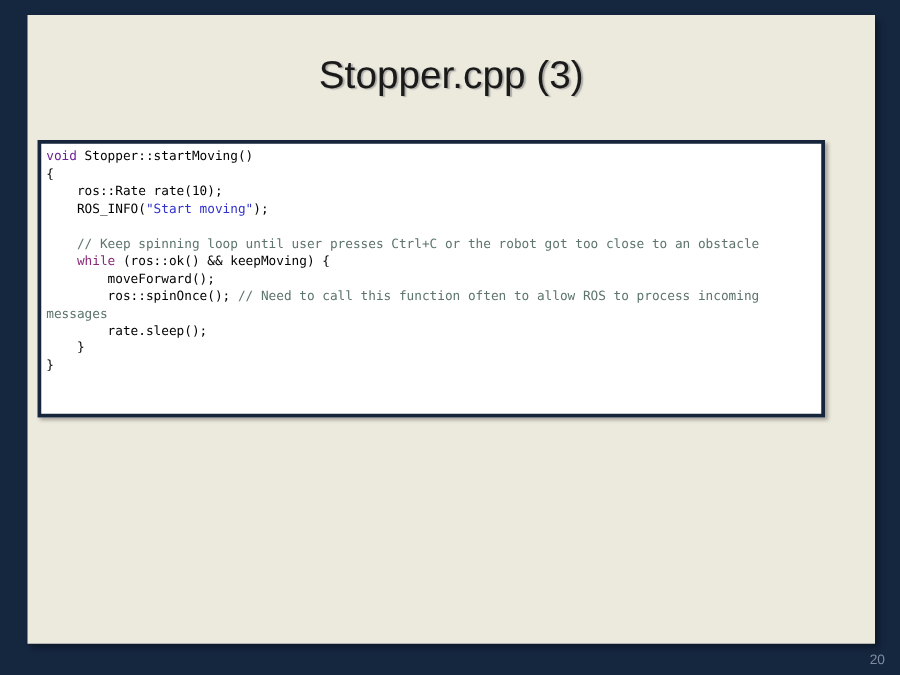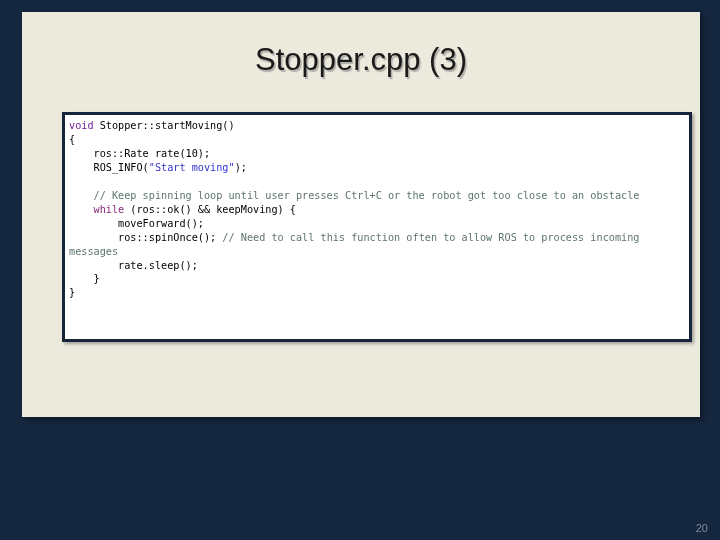--- a/index.html
+++ b/index.html
@@ -17,48 +17,48 @@
     position: relative;
     width: 720px;
     height: 540px;
     background: #15263f;
   }
   .content-panel {
     position: absolute;
     left: 22px;
     top: 12px;
     width: 678px;
-    height: 405px;
+    height: 503px;
     background: #ece9dd;
     box-shadow: 3px 3px 5px rgba(0,0,0,0.35);
   }
   .slide-title {
     position: absolute;
     left: 0;
     top: 30px;
     width: 678px;
     text-align: center;
     font-family: "Liberation Sans", sans-serif;
     font-size: 31px;
     font-weight: 400;
     color: #1a1a1a;
     letter-spacing: 0px;
     text-shadow: 1.5px 1.5px 1px rgba(120,120,120,0.55);
     white-space: nowrap;
   }
   .code-box {
     position: absolute;
-    left: 40px;
+    left: 8px;
     top: 100px;
     width: 617px;
     height: 208px;
     background: #ffffff;
     border: 3px solid #16243c;
     box-sizing: content-box;
-    padding: 4px 3px 12px 4px;
+    padding: 4px 3px 4px 4px;
     box-shadow: 2px 2px 3px rgba(0,0,0,0.3);
     overflow: hidden;
   }
   .code {
     font-family: "DejaVu Sans Mono", "Liberation Mono", monospace;
     font-size: 10.2px;
     line-height: 13.95px;
     color: #000000;
     white-space: pre-wrap;
     word-break: break-word;

